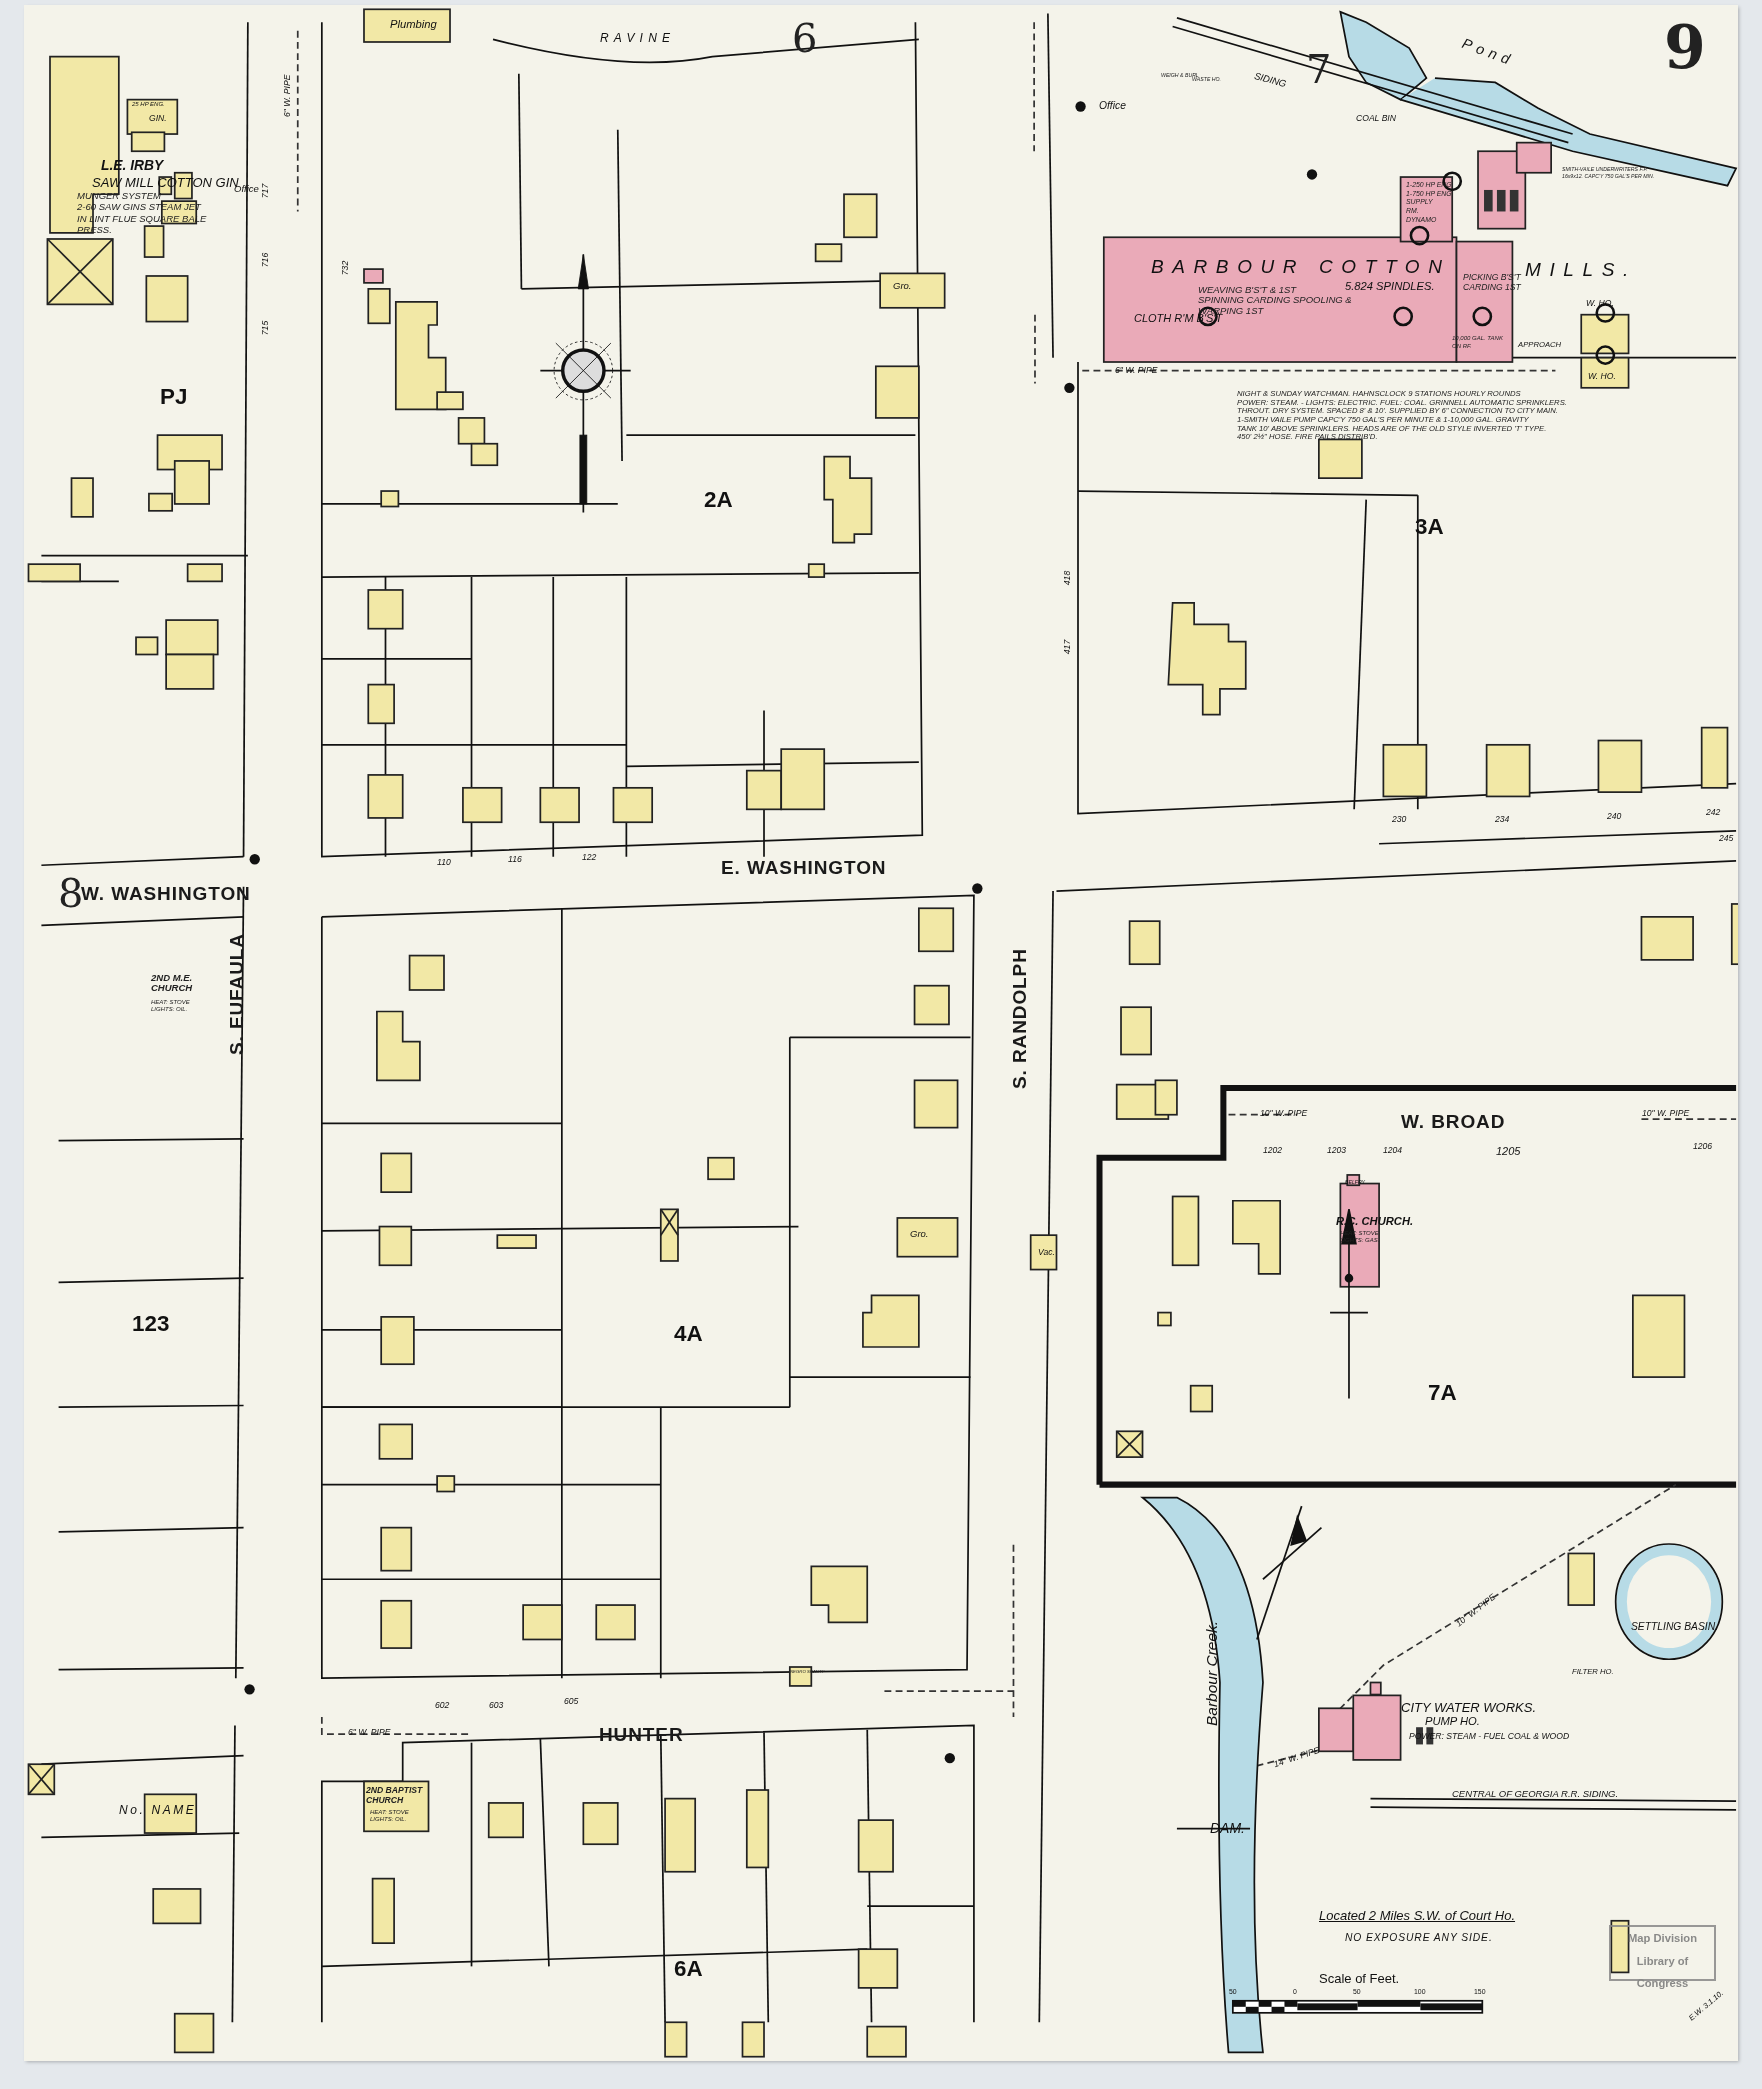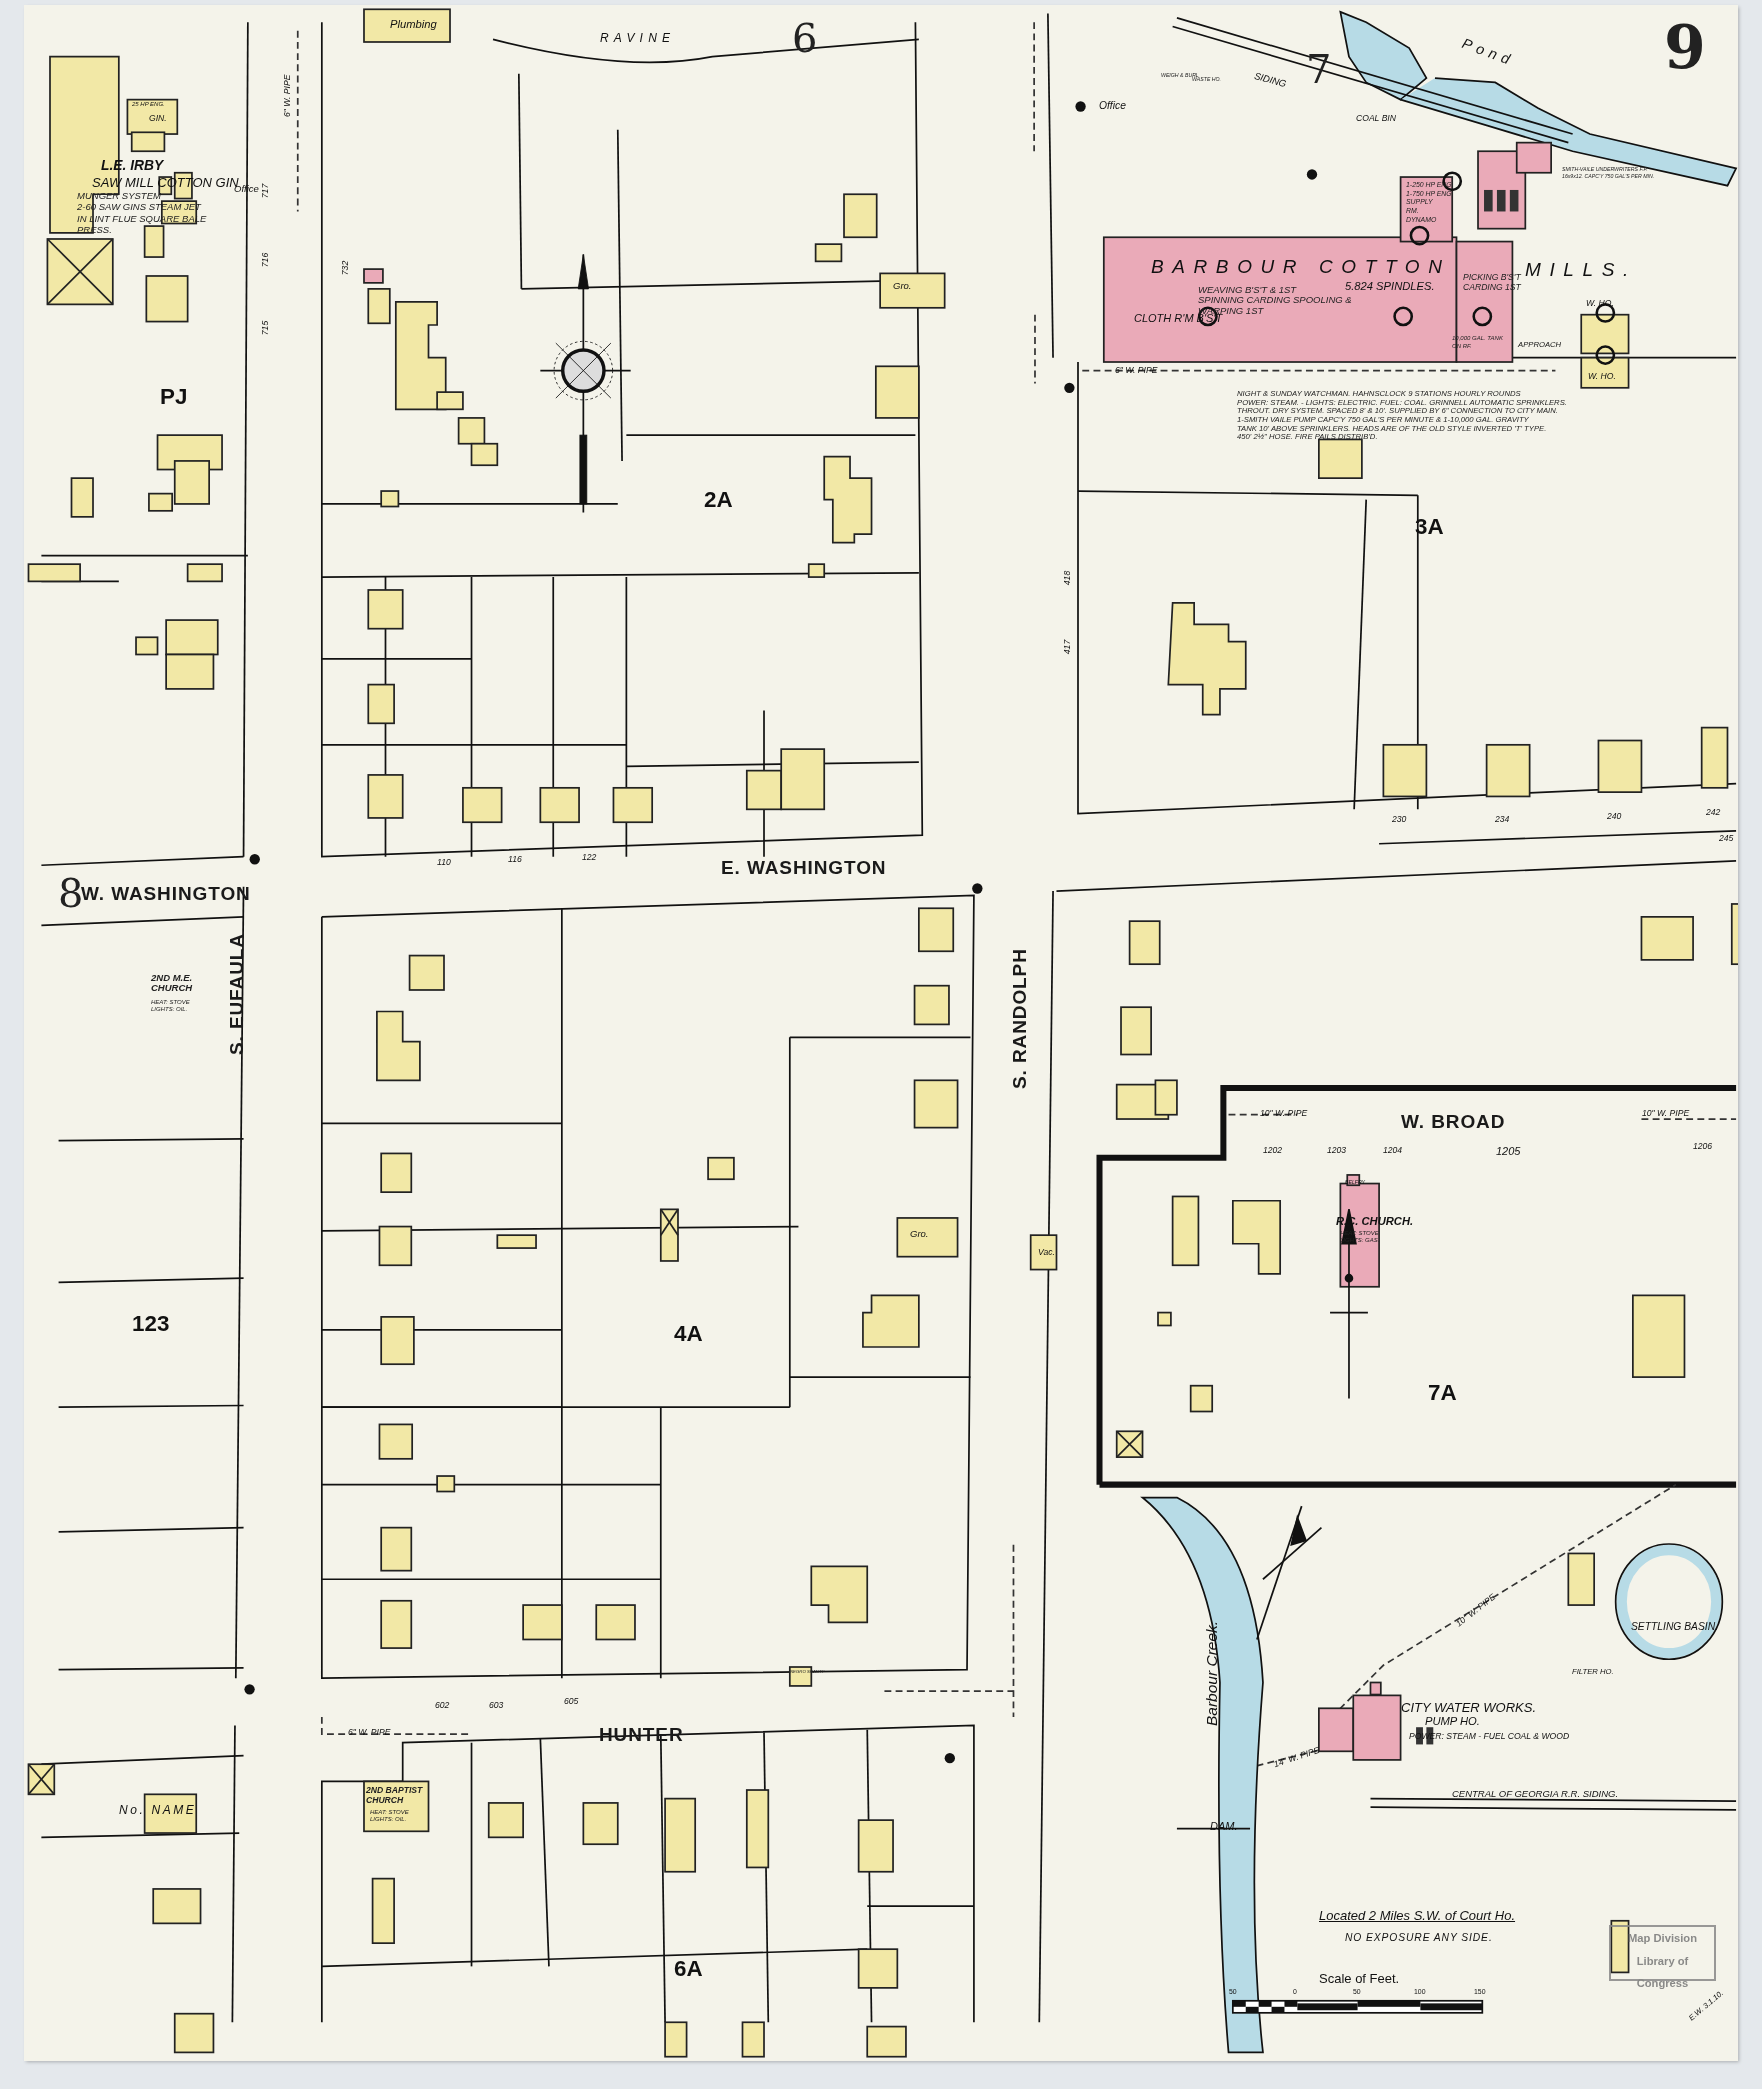--- a/index.html
+++ b/index.html
@@ -350,21 +350,21 @@
   <div class="blk" style="left:1404px;top:1375px;">7A</div>
   <div class="blk" style="left:108px;top:1306px;">123</div>
   <div class="blk" style="left:136px;top:379px;">PJ</div>
 
   <div class="lbl" style="left:576px;top:26px;font-size:12px;letter-spacing:5.2px;">RAVINE</div>
   <div class="lbl" style="left:1437px;top:39px;font-size:14.6px;letter-spacing:5.2px;transform:rotate(20deg);">Pond</div>
   <div class="lbl" style="left:1179px;top:1721px;font-size:15.5px;transform:rotate(-90deg);transform-origin:left top;">Barbour Creek.</div>
   <div class="lbl" style="left:1607px;top:1616px;font-size:10.3px;">SETTLING BASIN.</div>
   <div class="lbl" style="left:1230px;top:69px;font-size:9.5px;transform:rotate(15deg);">SIDING</div>
   <div class="lbl" style="left:1428px;top:1783px;font-size:9.5px;">CENTRAL OF GEORGIA R.R.   SIDING.</div>
-  <div class="lbl" style="left:1186px;top:1815px;font-size:11px;">DAM.</div>
+  <div class="lbl" style="left:1186px;top:1815px;font-size:14px;">DAM.</div>
 
   <div class="lbl" style="left:77px;top:153px;font-size:13.8px;font-weight:bold;">L.E. IRBY</div>
   <div class="lbl" style="left:68px;top:170px;font-size:13px;font-weight:normal;">SAW MILL COTTON GIN</div>
   <div class="note" style="left:53px;top:185px;font-size:9.5px;line-height:11.2px;">MUNGER SYSTEM
 2-60 SAW GINS STEAM JET
 IN LINT FLUE SQUARE BALE
 PRESS.</div>
 
   <div class="lbl" style="left:1127px;top:251px;font-size:19px;letter-spacing:8.6px;">BARBOUR  COTTON</div>
   <div class="lbl" style="left:1501px;top:254px;font-size:19px;letter-spacing:8.6px;">MILLS.</div>

